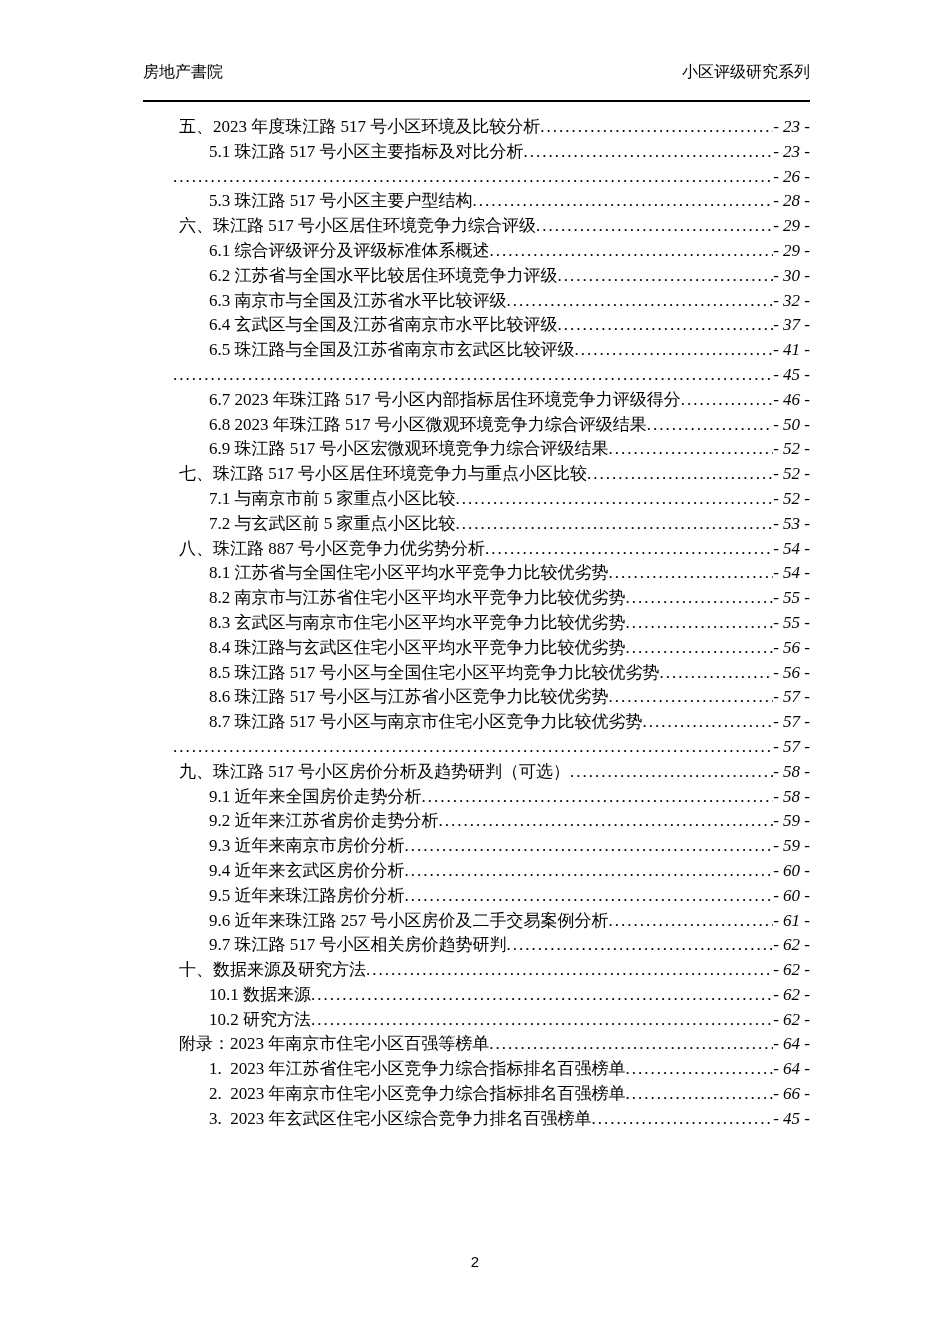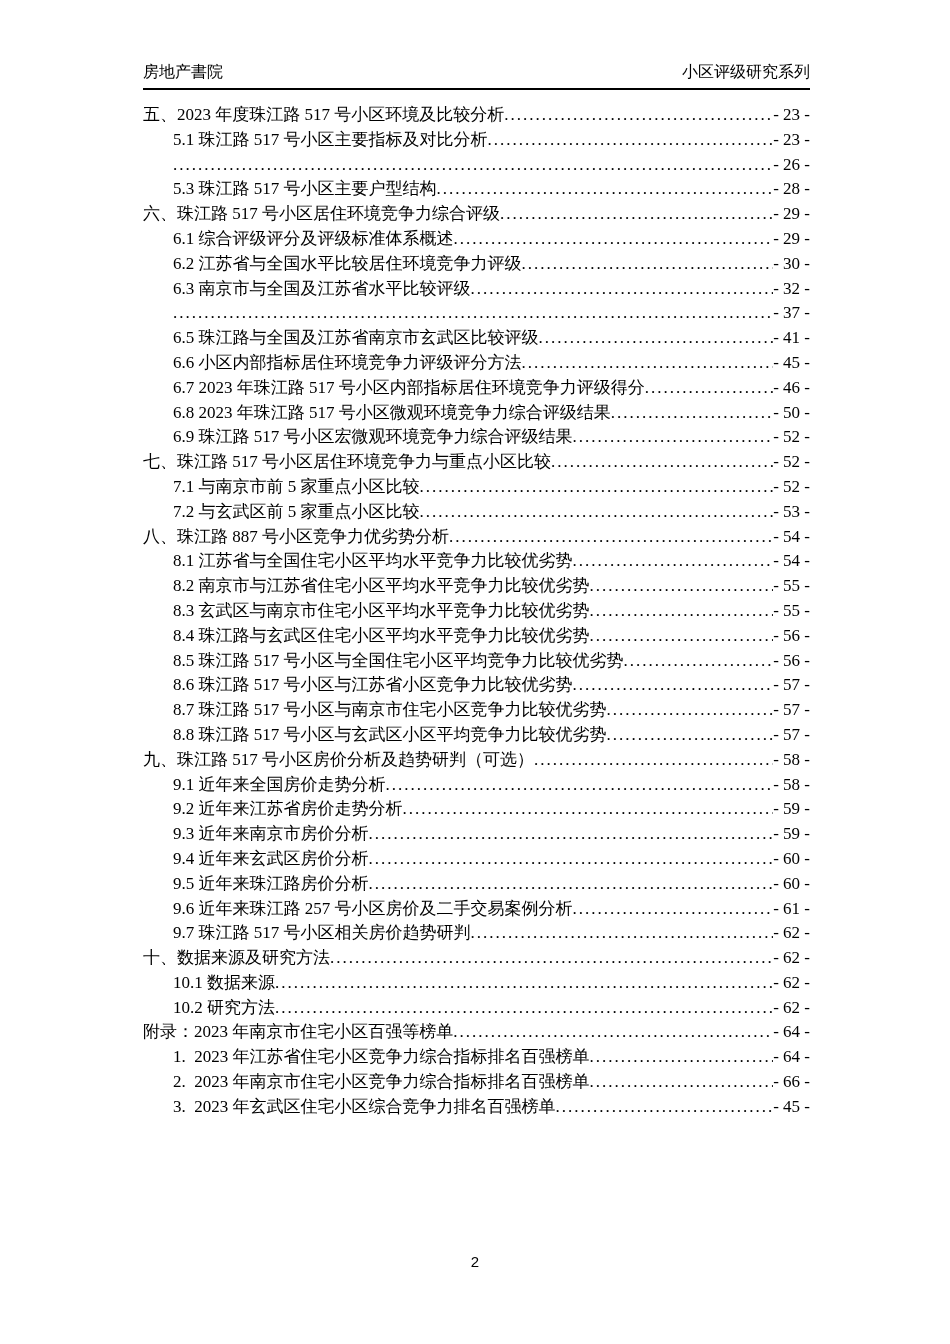--- a/index.html
+++ b/index.html
@@ -21,54 +21,56 @@
     box-sizing: border-box;
     padding: 61px 140px 0 143px;
   }
   .doc-header {
     display: flex;
     justify-content: space-between;
     align-items: center;
     font-family: "Liberation Sans", sans-serif;
     font-size: 16px;
     line-height: 21px;
-    padding-bottom: 6px;
+    padding-bottom: 18px;
     border-bottom: 2px solid #000000;
   }
   .toc {
     margin-top: 13px;
   }
   .toc-entry {
     display: flex;
     align-items: baseline;
     height: 24.8px;
     line-height: 24.8px;
     font-size: 17px;
     cursor: default;
   }
   .toc-entry.level-1 {
     padding-left: 30px;
   }
   .toc-title {
     white-space: pre;
     flex-shrink: 0;
+    margin-left: 36px;
   }
   .toc-dots {
     flex: 1 1 auto;
     overflow: hidden;
     white-space: nowrap;
     letter-spacing: 2px;
     min-width: 0;
   }
   .toc-dots::after {
     content: "........................................................................................................................................................................";
   }
   .toc-page {
     flex-shrink: 0;
     white-space: pre;
+    font-style: italic;
   }
   .doc-footer {
     position: absolute;
     left: 0;
     right: 0;
     top: 1252px;
     text-align: center;
     font-family: "Liberation Sans", sans-serif;
     font-size: 15px;
     line-height: 20px;
@@ -118,30 +120,30 @@
     <span class="toc-title">6.2 江苏省与全国水平比较居住环境竞争力评级</span>
     <span class="toc-dots"></span>
     <span class="toc-page">- 30 -</span>
   </div>
       <div class="toc-entry level-1">
     <span class="toc-title">6.3 南京市与全国及江苏省水平比较评级</span>
     <span class="toc-dots"></span>
     <span class="toc-page">- 32 -</span>
   </div>
       <div class="toc-entry level-1">
+    <span class="toc-title">6.4 玄武区与全国及江苏省南京市水平比较评级</span>
     <span class="toc-dots"></span>
     <span class="toc-page">- 37 -</span>
   </div>
       <div class="toc-entry level-1">
     <span class="toc-title">6.5 珠江路与全国及江苏省南京市玄武区比较评级</span>
     <span class="toc-dots"></span>
     <span class="toc-page">- 41 -</span>
   </div>
       <div class="toc-entry level-1">
-    <span class="toc-title">6.6 小区内部指标居住环境竞争力评级评分方法</span>
     <span class="toc-dots"></span>
     <span class="toc-page">- 45 -</span>
   </div>
       <div class="toc-entry level-1">
     <span class="toc-title">6.7 2023 年珠江路 517 号小区内部指标居住环境竞争力评级得分</span>
     <span class="toc-dots"></span>
     <span class="toc-page">- 46 -</span>
   </div>
       <div class="toc-entry level-1">
     <span class="toc-title">6.8 2023 年珠江路 517 号小区微观环境竞争力综合评级结果</span>
@@ -202,21 +204,20 @@
     <span class="toc-title">8.6 珠江路 517 号小区与江苏省小区竞争力比较优劣势</span>
     <span class="toc-dots"></span>
     <span class="toc-page">- 57 -</span>
   </div>
       <div class="toc-entry level-1">
     <span class="toc-title">8.7 珠江路 517 号小区与南京市住宅小区竞争力比较优劣势</span>
     <span class="toc-dots"></span>
     <span class="toc-page">- 57 -</span>
   </div>
       <div class="toc-entry level-1">
-    <span class="toc-title">8.8 珠江路 517 号小区与玄武区小区平均竞争力比较优劣势</span>
     <span class="toc-dots"></span>
     <span class="toc-page">- 57 -</span>
   </div>
       <div class="toc-entry level-0">
     <span class="toc-title">九、珠江路 517 号小区房价分析及趋势研判（可选）</span>
     <span class="toc-dots"></span>
     <span class="toc-page">- 58 -</span>
   </div>
       <div class="toc-entry level-1">
     <span class="toc-title">9.1 近年来全国房价走势分析</span>

